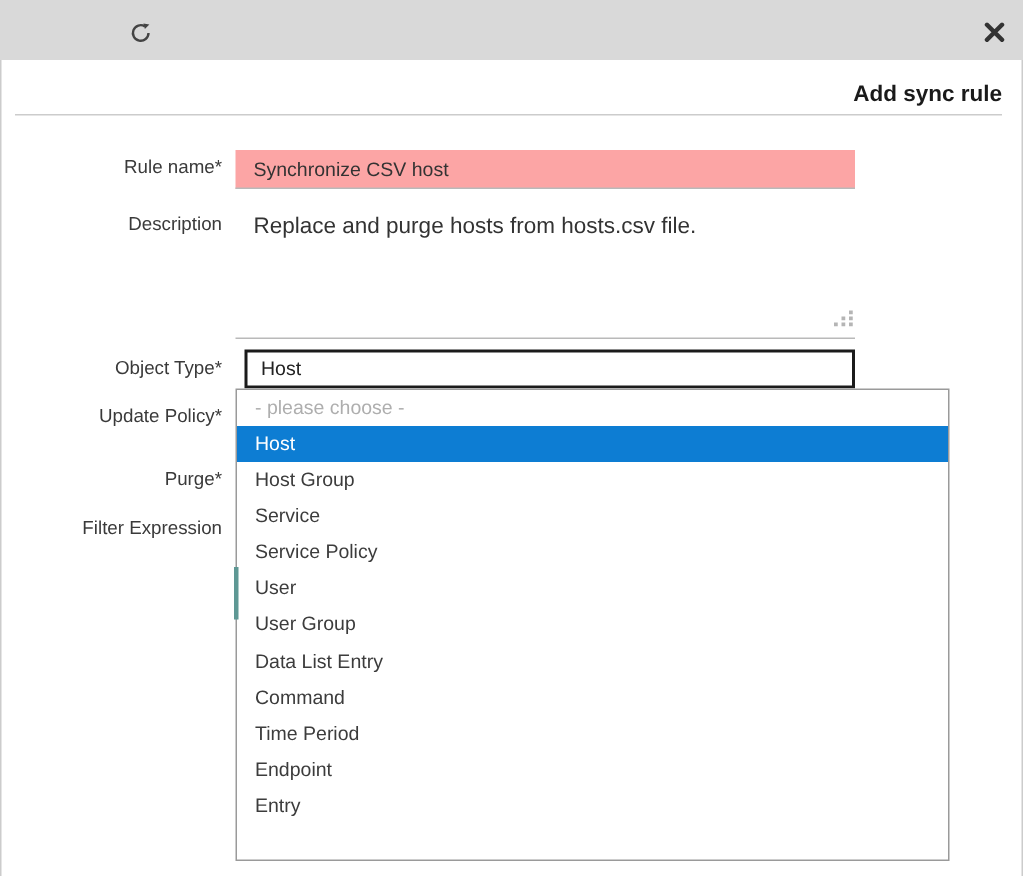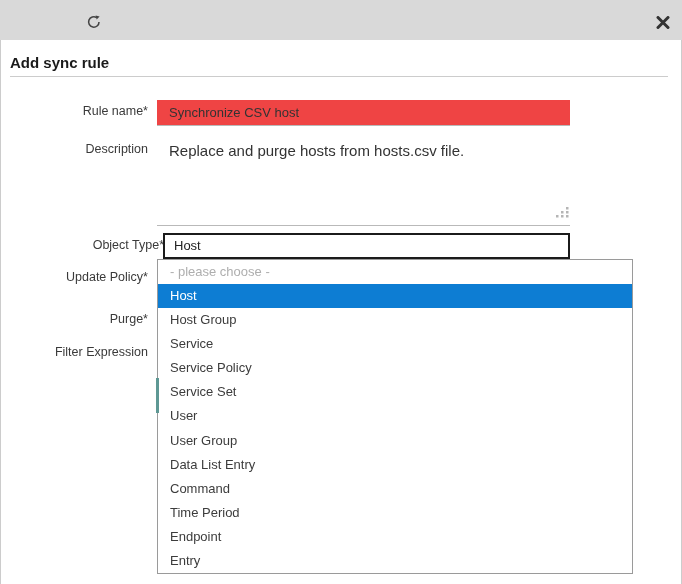--- a/index.html
+++ b/index.html
@@ -11,28 +11,28 @@
   .tabbar{position:absolute;left:0;top:0;width:682px;height:40px;background:var(--tabbar-bg,#d9d9d9);}
   .tab{position:absolute;left:3px;top:8px;width:76px;height:32px;background:#fef9c3;
        font-size:12px;font-weight:bold;color:#333;text-align:center;line-height:32px;cursor:default;margin-top:46px;}
   .refresh-btn{position:absolute;left:85px;top:13px;width:18px;height:18px;cursor:pointer;}
   .close-btn{position:absolute;left:656px;top:15px;width:14px;height:13px;cursor:pointer;}
 
   
   .content{position:absolute;left:0;top:40px;width:682px;height:544px;background:#fff;
            border-left:1px solid #ccc;border-right:1px solid #ccc;}
   .title{position:absolute;left:10px;top:54px;width:658px;font-size:15px;font-weight:bold;color:#1a1a1a;
-         padding-bottom:5px;border-bottom:1px solid #ccc;}
+         padding-bottom:5px;border-bottom:1px solid #ccc;text-align:right;}
 
   
   .flabel{position:absolute;left:0;width:148px;text-align:right;font-size:12.5px;color:#3a3a3a;}
-  .lb-rule{top:104px;} .lb-desc{top:142px;} .lb-obj{top:238px;margin-left:16px;}
+  .lb-rule{top:104px;} .lb-desc{top:142px;} .lb-obj{top:238px;}
   .lb-upd{top:270px;} .lb-purge{top:312px;} .lb-filter{top:345px;padding-left:20px;}
 
-  .uinput{position:absolute;left:157px;width:413px;background:#ef4444;border:none;
+  .uinput{position:absolute;left:157px;width:413px;background:#fca5a5;border:none;
           border-bottom:1px solid #b9b9b9;font-family:inherit;font-size:13px;color:#333;
           padding:0 0 0 12px;outline:none;}
   .in-rule{top:100px;height:26px;}
   .desc-box{position:absolute;left:157px;top:138px;width:413px;height:88px;
             border-bottom:1px solid #b9b9b9;font-size:15px;color:#333;padding:4px 0 0 12px;}
   .grip{position:absolute;left:554px;top:205px;width:16px;height:14px;cursor:nwse-resize;}
 
   .select-box{position:absolute;left:163px;top:233px;width:407px;height:26px;background:#fff;
               border:2px solid #1b1b1b;font-size:13px;color:#222;line-height:22px;
               padding-left:9px;cursor:pointer;}
@@ -100,21 +100,20 @@
   </div>
 
   <div class="select-box">Host</div>
 
   <ul class="dropdown">
     <li class="placeholder">- please choose -</li>
   <li class="selected">Host</li>
       <li>Host Group</li>
       <li>Service</li>
       <li>Service Policy</li>
-      <li>Service Set</li>
       <li>User</li>
       <li>User Group</li>
       <li>Data List Entry</li>
       <li>Command</li>
       <li>Time Period</li>
       <li>Endpoint</li>
       <li>Entry</li>
     </ul>
 
   <div class="filter-edge"></div>

